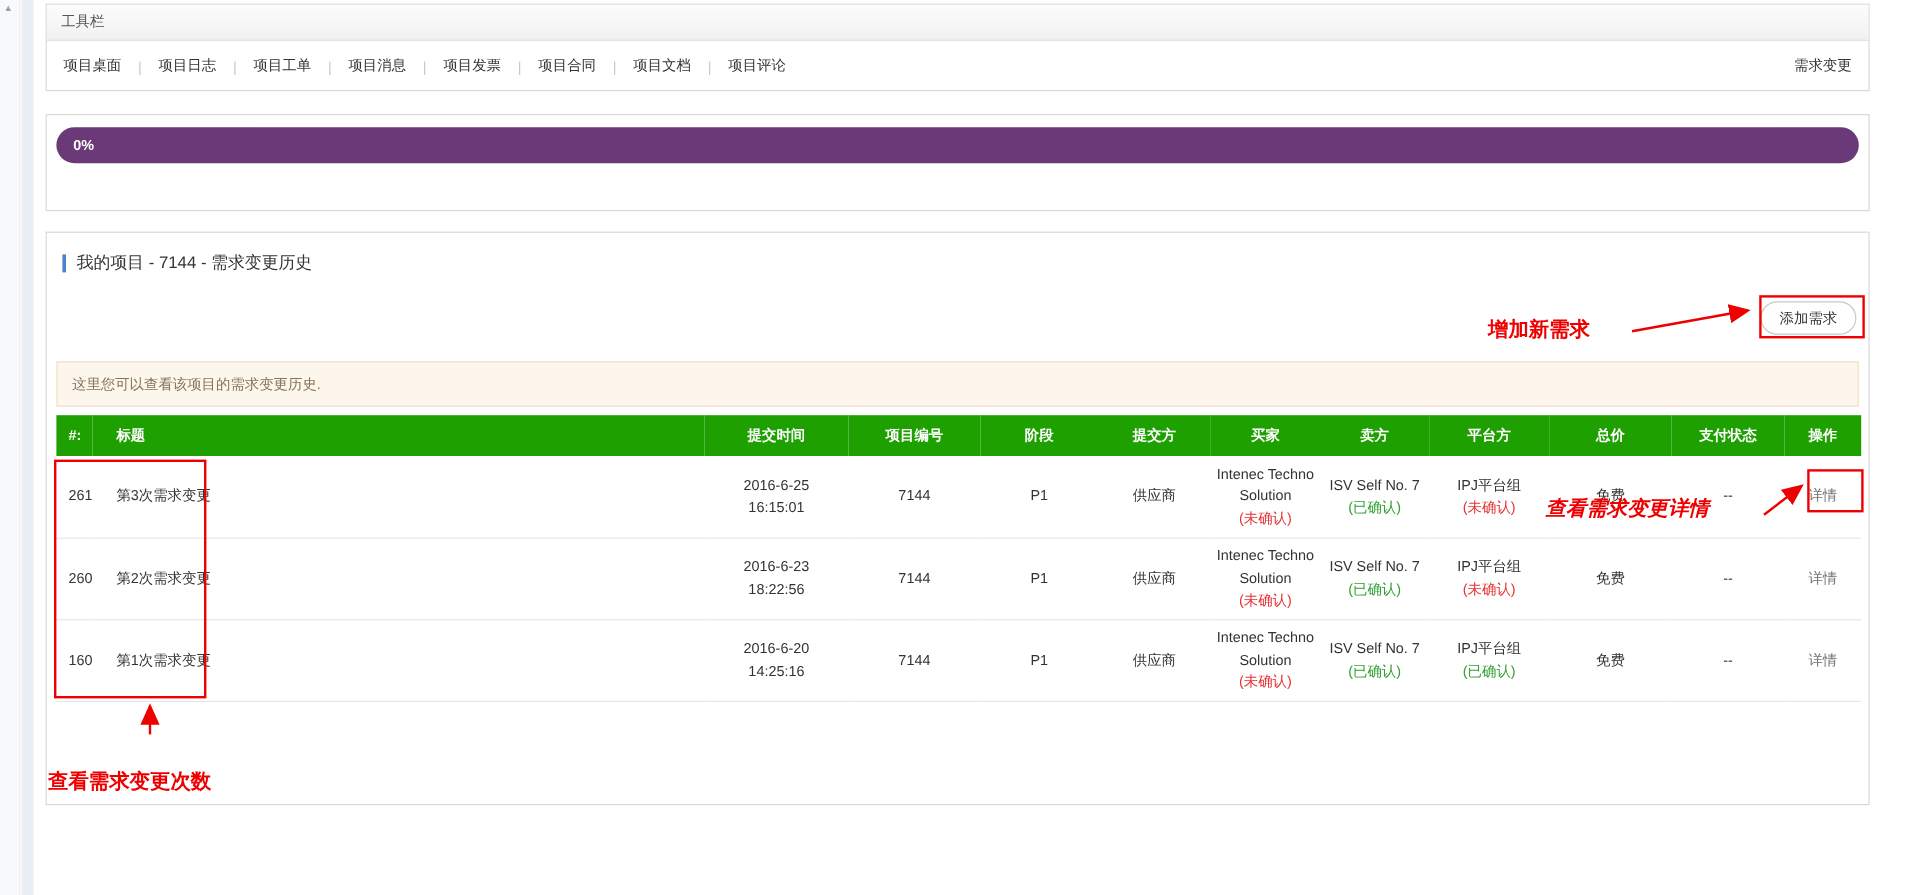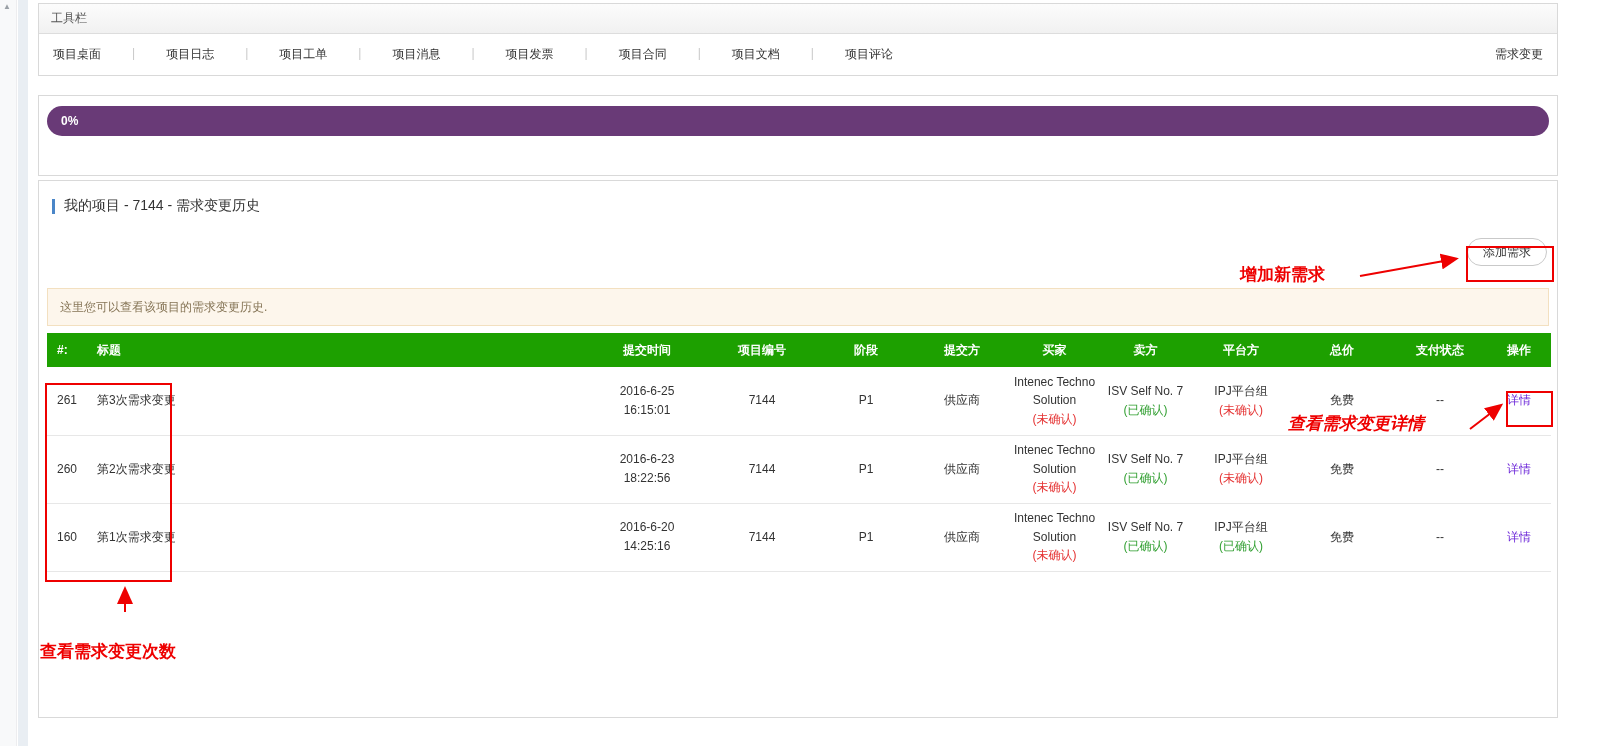--- a/index.html
+++ b/index.html
@@ -12,54 +12,54 @@
   .side-strip { position:absolute; left:18px; top:0; width:10px; height:746px; background:#e9eef3; }
 
   
   .panel { position:absolute; left:38px; width:1520px; background:#fff; border:1px solid #d9d9d9; }
   .panel-header { height:30px; line-height:29px; padding:0 12px; font-size:12px; color:#555;
                   background:linear-gradient(#fcfcfc,#f1f1f1); border-bottom:1px solid #ddd; }
 
   
   #toolbar-panel { top:3px; height:73px; }
   .toolbar-body { height:41px; display:flex; align-items:center; justify-content:space-between; padding:0 14px; }
-  .nav-group { display:flex; align-items:flex-start;gap:17px; }
+  .nav-group { display:flex; align-items:flex-end; }
   .nav-link { color:#333; cursor:pointer; white-space:nowrap; }
   .nav-sep { color:#c9c9c9; margin:0 14px; }
   .nav-right { color:#333; }
 
   
   #progress-panel { top:95px; height:81px; }
   .progress-body { padding:10px 8px; }
   .progress-bar { height:30px; line-height:30px; border-radius:15px; background:#693a77;
                   color:#fff; font-weight:bold; padding-left:14px; }
 
   
-  #main-panel { top:180px; height:538px;padding-left:11px; }
+  #main-panel { top:193px; height:478px;padding-left:11px; }
   .main-title { position:absolute; left:13px; top:16px; display:flex; align-items:center; font-size:14px; color:#333; }
   .title-accent { width:3px; height:15px; background:#4a86c8; margin-right:9px; }
   .add-button { position:absolute; right:10px; top:57px; height:28px; padding:0 15px; font-size:12px; color:#333;
                 background:#fff; border:1px solid #c9c9c9; border-radius:14px; cursor:pointer; }
   .info-bar { position:absolute; left:8px; right:8px; top:107px; height:38px; line-height:37px; padding:0 12px;
               background:#fdf6ec; border:1px solid #f3e0c0; color:#857455; }
 
   
   .rc-table { position:absolute; left:8px; top:152px; width:1504px; border-collapse:collapse; table-layout:fixed; }
   .rc-table thead th { background:#1da000; color:#fff; font-weight:bold; height:34px; font-size:12px; text-align:center; }
   .rc-table thead th.al { text-align:left; }
   .rc-table td { height:68px; text-align:center; font-size:12px; color:#333; border-bottom:1px solid #e7e7e7;
                  vertical-align:middle; line-height:1.55; }
   .rc-table td.al { text-align:left; }
   .pad-l { padding-left:10px; }
   .pad-l2 { padding-left:20px; }
   .st-red { color:#e53333; }
   .st-green { color:#33a033; }
   .price { color:#f4511e; font-size:16px; }
   .dash { color:#555; }
-  .detail-link { color:#6d28d9; cursor:pointer; }
+  .detail-link { color:#737373; cursor:pointer; }
 
   
   .red-box { position:absolute; border:2px solid #ee0000; z-index:20; pointer-events:none; }
   .anno-text { position:absolute; color:#ee0000; font-size:17px; font-weight:bold; z-index:20; white-space:nowrap; }
   #anno-svg { position:absolute; left:0; top:0; width:1600px; height:746px; z-index:19; pointer-events:none; }
 </style>
 </head>
 <body>
 
 <div class="v-scrollbar">

